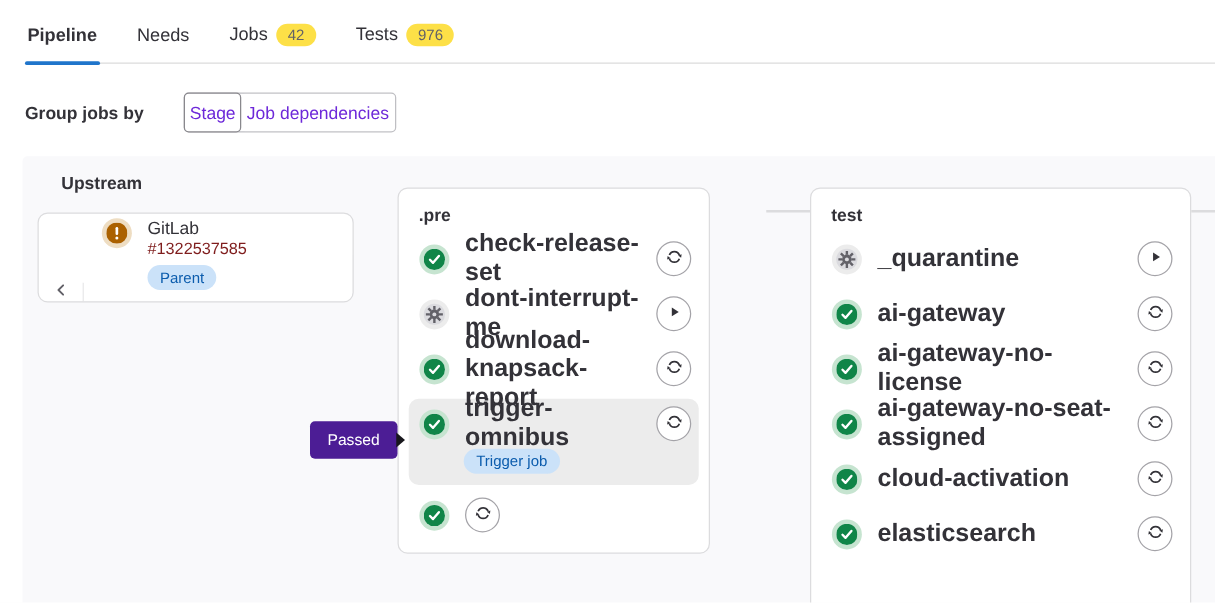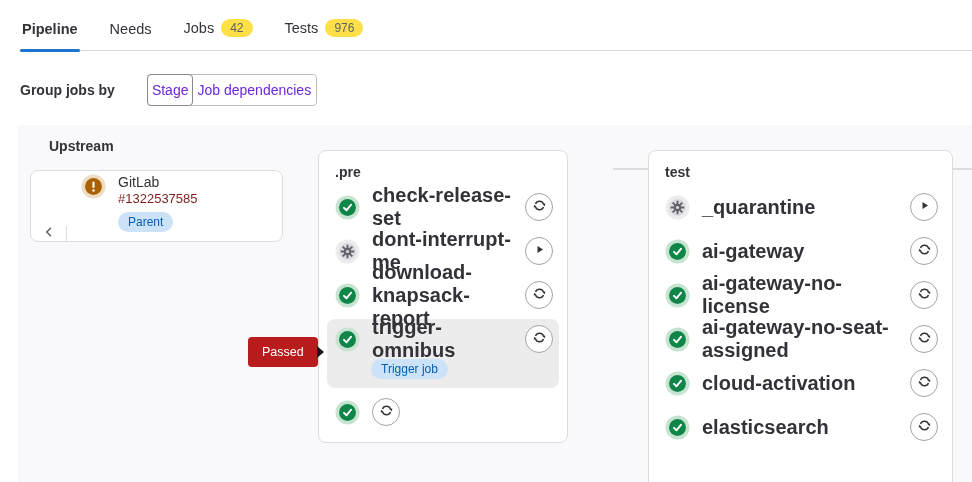--- a/index.html
+++ b/index.html
@@ -59,21 +59,21 @@
   .ci { width:17px; height:17px; border-radius:50%; flex:0 0 17px; margin:4px; position:relative; }
   .ci svg { display:block; }
   .ci.success { box-shadow:0 0 0 3.5px #c6e4d0; }
   .ci.manual  { box-shadow:0 0 0 3.5px #ececec; background:#dbdbdf; }
 
   .action-btn { width:28px; height:28px; border-radius:50%; border:1px solid #a4a3a8;
     background:#fff; display:flex; align-items:center; justify-content:center;
     cursor:pointer; color:#333238; flex:0 0 28px; }
 
   
-  .tooltip { position:absolute; left:230px; top:212px; background:#b91c1c; color:#fff;
+  .tooltip { position:absolute; left:230px; top:212px; background:#4c1d95; color:#fff;
     font-size:12.5px; padding:8px 14px; border-radius:4px; z-index:5; }
   .tooltip::after { content:""; position:absolute; right:-6px; top:50%; margin-top:-6px;
     border-left:7px solid #18171d; border-top:6px solid transparent;
     border-bottom:6px solid transparent; }
 </style>
 </head>
 <body>
 
 <nav class="tabs">
   <div class="tab active">

